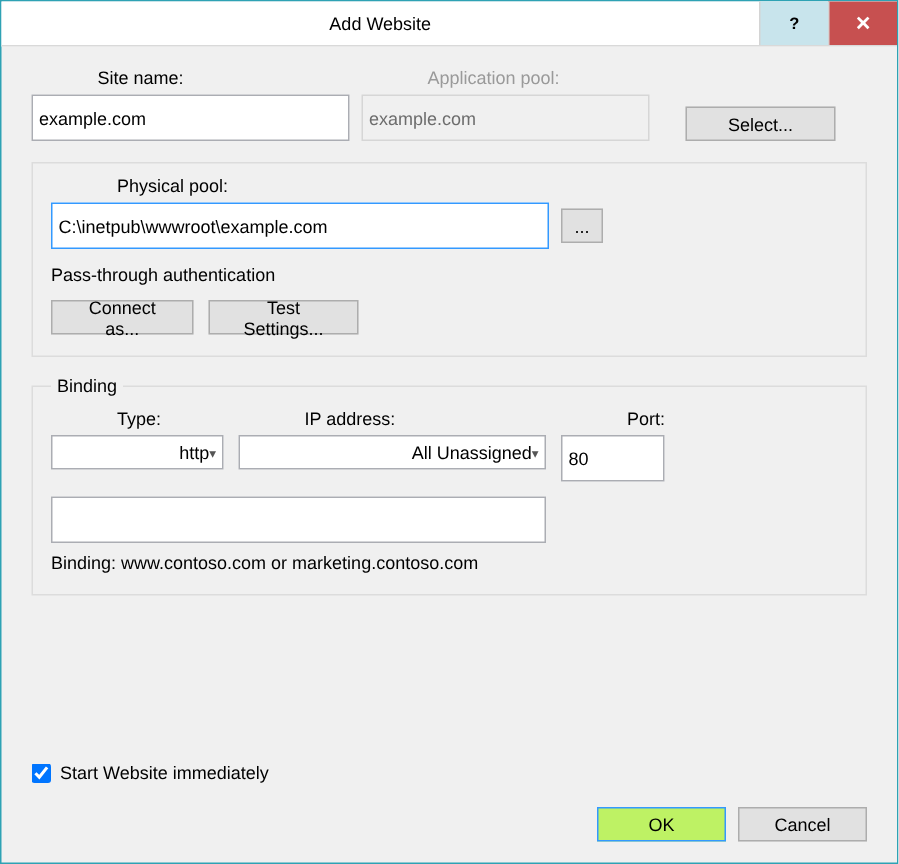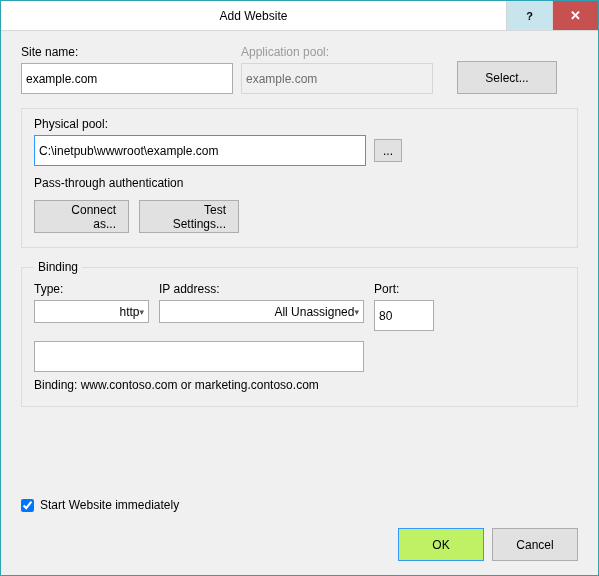--- a/index.html
+++ b/index.html
@@ -58,48 +58,48 @@
     padding: 14px 20px 10px 20px;
     display: flex;
     flex-direction: column;
   }
   .row { display: flex; gap: 8px; }
   label.form-label {
     display: block;
     margin-bottom: 4px;
     font-size: 12px;
     color: #000;
+    margin-left: 44px;
   }
   label.disabled { color: #9a9a9a; }
   input[type="text"] {
     height: 31px;
     border: 1px solid #abadb3;
     background: #fff;
     padding: 2px 4px;
     font-family: inherit;
     font-size: 12px;
     width: 100%;
   }
   input[type="text"].disabled {
     background: #f0f0f0;
     border: 1px solid #d6d6d6;
     color: #6d6d6d;
   }
   .btn {
-    height: 33px;
+    height: 23px;
     background: #e1e1e1;
     border: 1px solid #adadad;
     font-family: inherit;
     font-size: 12px;
     padding: 0 12px;
     cursor: default;
     display: inline-flex;
     align-items: center;
     justify-content: center;
-    text-align: right;
   }
   .btn-primary {
     background: #bef264;
     border: 1px solid #3399ff;
   }
   .select {
     height: 23px;
     border: 1px solid #abadb3;
     background: #fff;
     display: flex;

